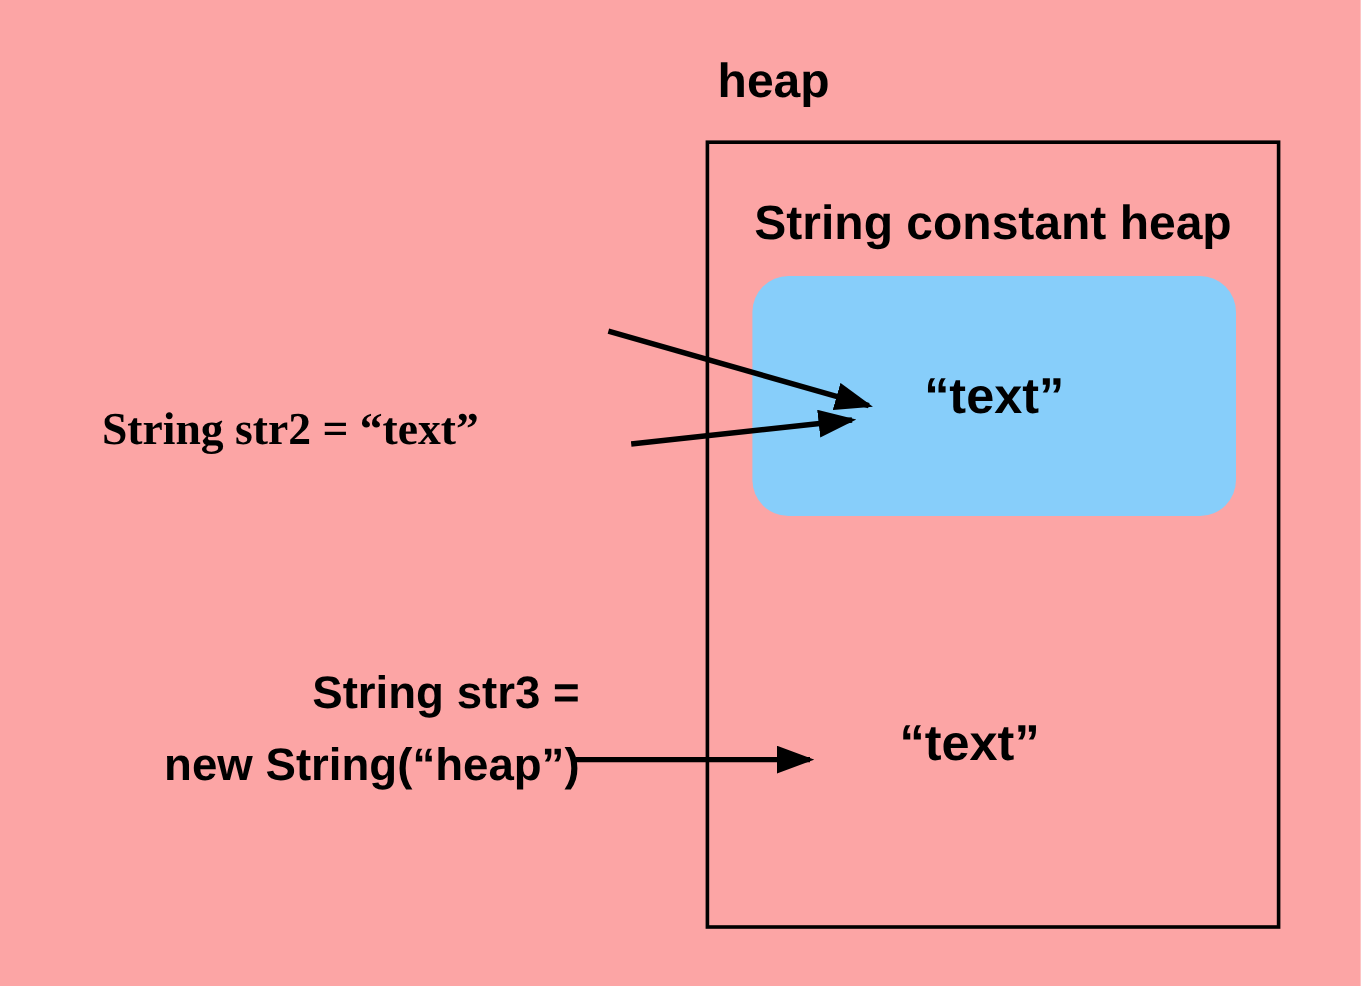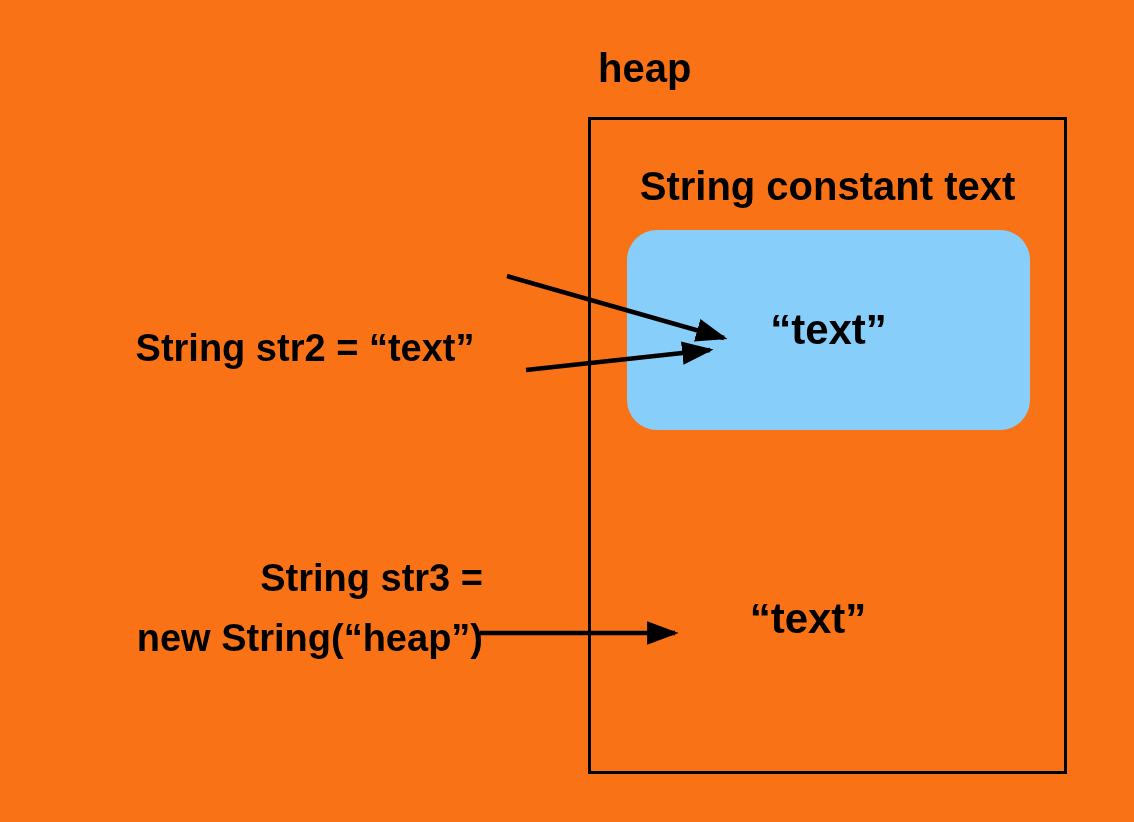--- a/index.html
+++ b/index.html
@@ -73,49 +73,50 @@
     white-space: nowrap;
   }
   .decl-str {
     left: 90px;
     top: 250px;
     width: 410px;
     text-align: center;
   }
   .decl-str2 {
     left: 85px;
-    top: 328px;
+    top: 338px;
     width: 440px;
-    text-align: center;
+    text-align: left;
+    font-family: Liberation Serif, serif;
   }
   .decl-str3 {
     left: 38px;
     top: 548px;
     width: 445px;
     text-align: right;
     line-height: 60px;
   }
   .arrows {
     left: 0;
     top: 0;
     width: 1134px;
     height: 822px;
     pointer-events: none;
   }
 </style>
 </head>
 <body>
 
-<div class="canvas" style="background: #f97316; color: rgb(0, 0, 0);">
+<div class="canvas" style="background: #fca5a5; color: rgb(0, 0, 0);">
 
   <div class="abs heap-label">heap</div>
 
   <div class="abs heap-box" style="border-color: rgb(0, 0, 0);"></div>
 
-  <div class="abs pool-label">String constant text</div>
+  <div class="abs pool-label">String constant heap</div>
 
   <div class="abs pool-box" style="background: rgb(135, 206, 250);">
     <span class="pool-value">“text”</span>
   </div>
 
   <div class="abs heap-value">“text”</div>
 
 
   <div class="abs decl decl-str2">String str2 = “text”</div>
 

